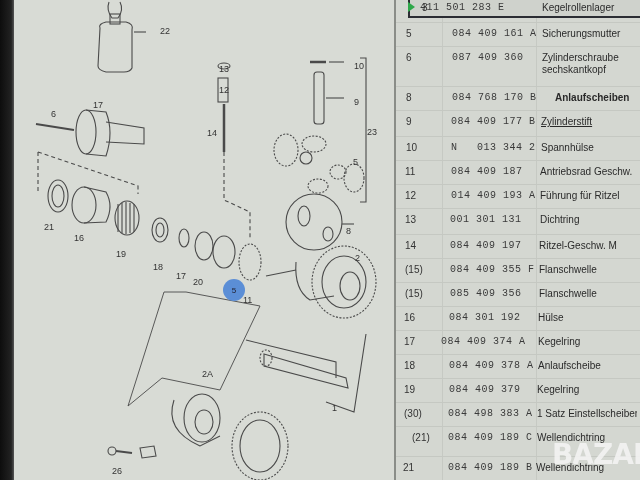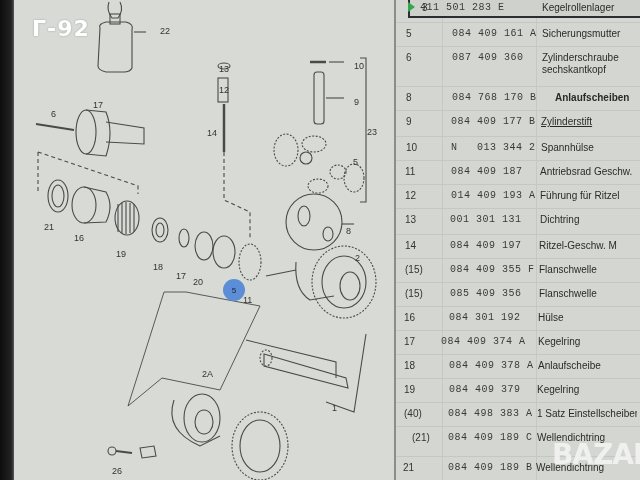--- a/index.html
+++ b/index.html
@@ -147,21 +147,20 @@
 
         <ellipse cx="246" cy="446" rx="28" ry="34" stroke-dasharray="2 1.5"></ellipse>
         <ellipse cx="246" cy="446" rx="20" ry="26"></ellipse>
 
         <circle cx="98" cy="451" r="4"></circle>
         <line x1="102" y1="451" x2="118" y2="453" stroke-width="2"></line>
         <path d="M126 448 L140 446 L142 456 L128 458 Z"></path>
       </g>
     </svg>
 
-    <div class="lot-label">Г-92</div>
     <div id="callouts">
         <span class="callout" style="left: 146px; top: 26px;">22</span>
         <span class="callout" style="left: 79px; top: 100px;">17</span>
         <span class="callout" style="left: 37px; top: 109px;">6</span>
         <span class="callout" style="left: 205px; top: 64px;">13</span>
         <span class="callout" style="left: 205px; top: 85px;">12</span>
         <span class="callout" style="left: 193px; top: 128px;">14</span>
         <span class="callout" style="left: 340px; top: 61px;">10</span>
         <span class="callout" style="left: 340px; top: 97px;">9</span>
         <span class="callout" style="left: 353px; top: 127px;">23</span>
@@ -278,21 +277,21 @@
           <span class="desc" style="left: 142px;">Anlaufscheibe</span>
         </div>
         <div class="grid-line" style="top: 354px;"></div>
         <div class="prow" style="top: 384px;">
           <span class="pos" style="left: 8px;">19</span>
           <span class="num" style="left: 53px;">084 409 379</span>
           <span class="desc" style="left: 141px;">Kegelring</span>
         </div>
         <div class="grid-line" style="top: 378px;"></div>
         <div class="prow" style="top: 408px;">
-          <span class="pos" style="left: 8px;">(40)</span>
+          <span class="pos" style="left: 8px;">(30)</span>
           <span class="num" style="left: 52px;">084 498 383 A</span>
           <span class="desc" style="left: 141px;">1 Satz Einstellscheiben</span>
         </div>
         <div class="grid-line" style="top: 402px;"></div>
         <div class="prow" style="top: 432px;">
           <span class="pos" style="left: 16px;">(21)</span>
           <span class="num" style="left: 52px;">084 409 189 C</span>
           <span class="desc" style="left: 141px;">Wellendichtring</span>
         </div>
         <div class="grid-line" style="top: 426px;"></div>

